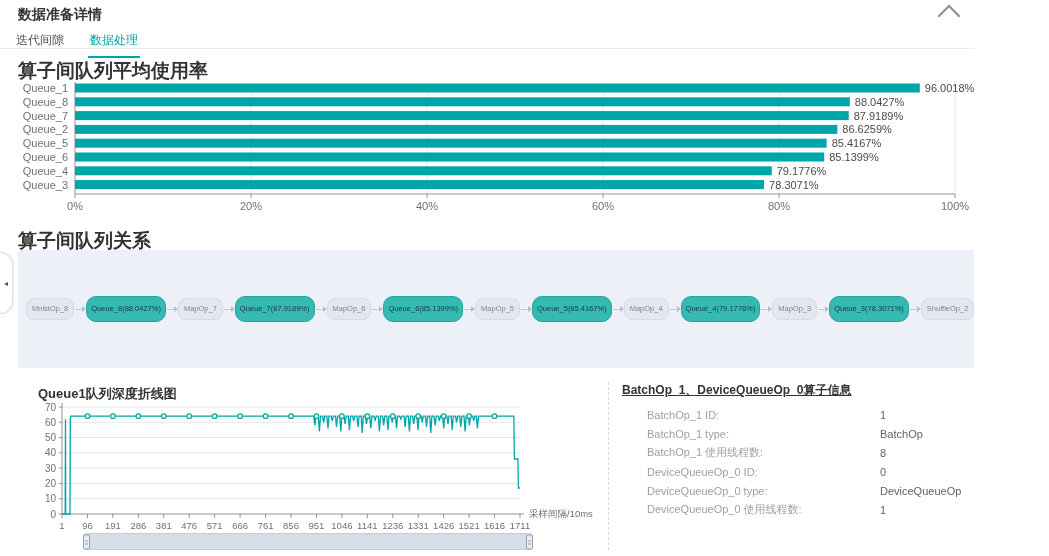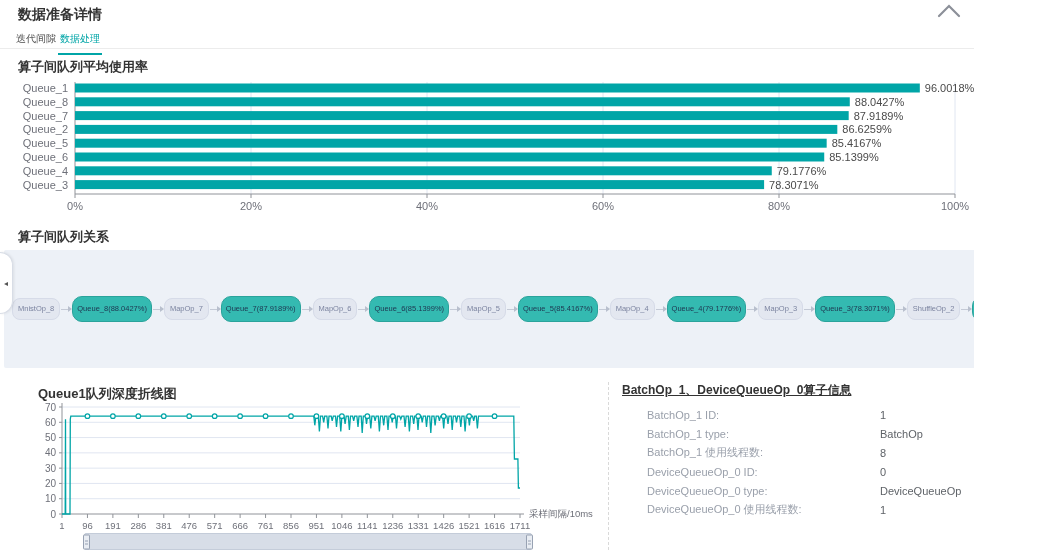--- a/index.html
+++ b/index.html
@@ -1,33 +1,33 @@
 <!DOCTYPE html>
 <html><head>
 <meta charset="utf-8">
 <style>
   html,body{margin:0;padding:0;background:#fff;}
   .screen{position:relative;width:974px;height:556px;background:#fff;overflow:hidden;
           font-family:"Liberation Sans",sans-serif;color:#333;}
   .page-title{position:absolute;left:18px;top:6px;font-size:14px;font-weight:bold;color:#333;}
   .collapse-btn{position:absolute;right:12px;top:2px;width:26px;height:18px;cursor:pointer;}
-  .tabs{position:absolute;left:14px;top:28px;display:flex;font-size:10px;}
+  .tabs{position:absolute;left:14px;top:28px;display:flex;gap:22px;font-size:12px;}
   .tab{padding:4px 2px 7px 2px;color:#4d4d4d;cursor:pointer;}
   .tab.active{color:#00a5a7;border-bottom:2px solid #00a5a7;}
   .tabs-divider{position:absolute;left:0;top:48px;width:1049px;height:0;border-top:1px solid #ececec;}
-  .section-title{position:absolute;font-size:13px;font-weight:bold;color:#333;}
+  .section-title{position:absolute;font-size:19px;font-weight:bold;color:#333;}
   #bar-title{left:18px;top:58px;}
   #flow-title{left:18px;top:228px;}
   #bar-chart{position:absolute;left:18px;top:80px;}
   .vzoom{position:absolute;left:985px;top:84px;width:25px;height:111px;background:#eff2f7;
          border:1px solid #c9d0dd;border-radius:3px;box-sizing:border-box;}
   .vz-handle{position:absolute;left:50%;transform:translateX(-50%);width:15px;height:6px;
              background:#e9edf3;border:1px solid #98a2b3;border-radius:1px;box-sizing:border-box;}
   .vz-handle.top{top:-1px;} .vz-handle.bottom{bottom:-1px;}
-  .flow-panel{position:absolute;left:4px;top:250px;width:1022px;height:118px;background:#edf1f7;border-radius:2px;}
+  .flow-panel{position:absolute;left:18px;top:250px;width:1022px;height:118px;background:#edf1f7;border-radius:2px;}
   .flow-nodes{display:flex;align-items:center;justify-content:space-between;height:100%;padding:0 8px;box-sizing:border-box;}
   .flow-node{white-space:nowrap;font-size:7.5px;line-height:1;border-radius:3px;cursor:pointer;}
   .flow-node.op{background:#e3e7f0;color:#7c84a0;padding:6px 5px;border-radius:8px;border:1px solid #d6dbe8;}
   .flow-node.queue{background:#34bab1;color:#1e3550;padding:8px 4px;border-radius:10px;border:1px solid #2aa39b;}
   .flow-arrow{position:relative;flex:0 0 10px;height:1px;background:#c4cad6;margin:0 1px;}
   .flow-arrow:after{content:"";position:absolute;right:-1px;top:-2.5px;border-left:4px solid #b8bfcd;
                     border-top:3px solid transparent;border-bottom:3px solid transparent;}
   .flow-collapse{position:absolute;left:0;top:252px;width:12px;height:60px;background:#fff;
                  border:1px solid #d8dde6;border-left:none;border-radius:0 30px 30px 0;
                  display:flex;align-items:center;justify-content:center;cursor:pointer;

